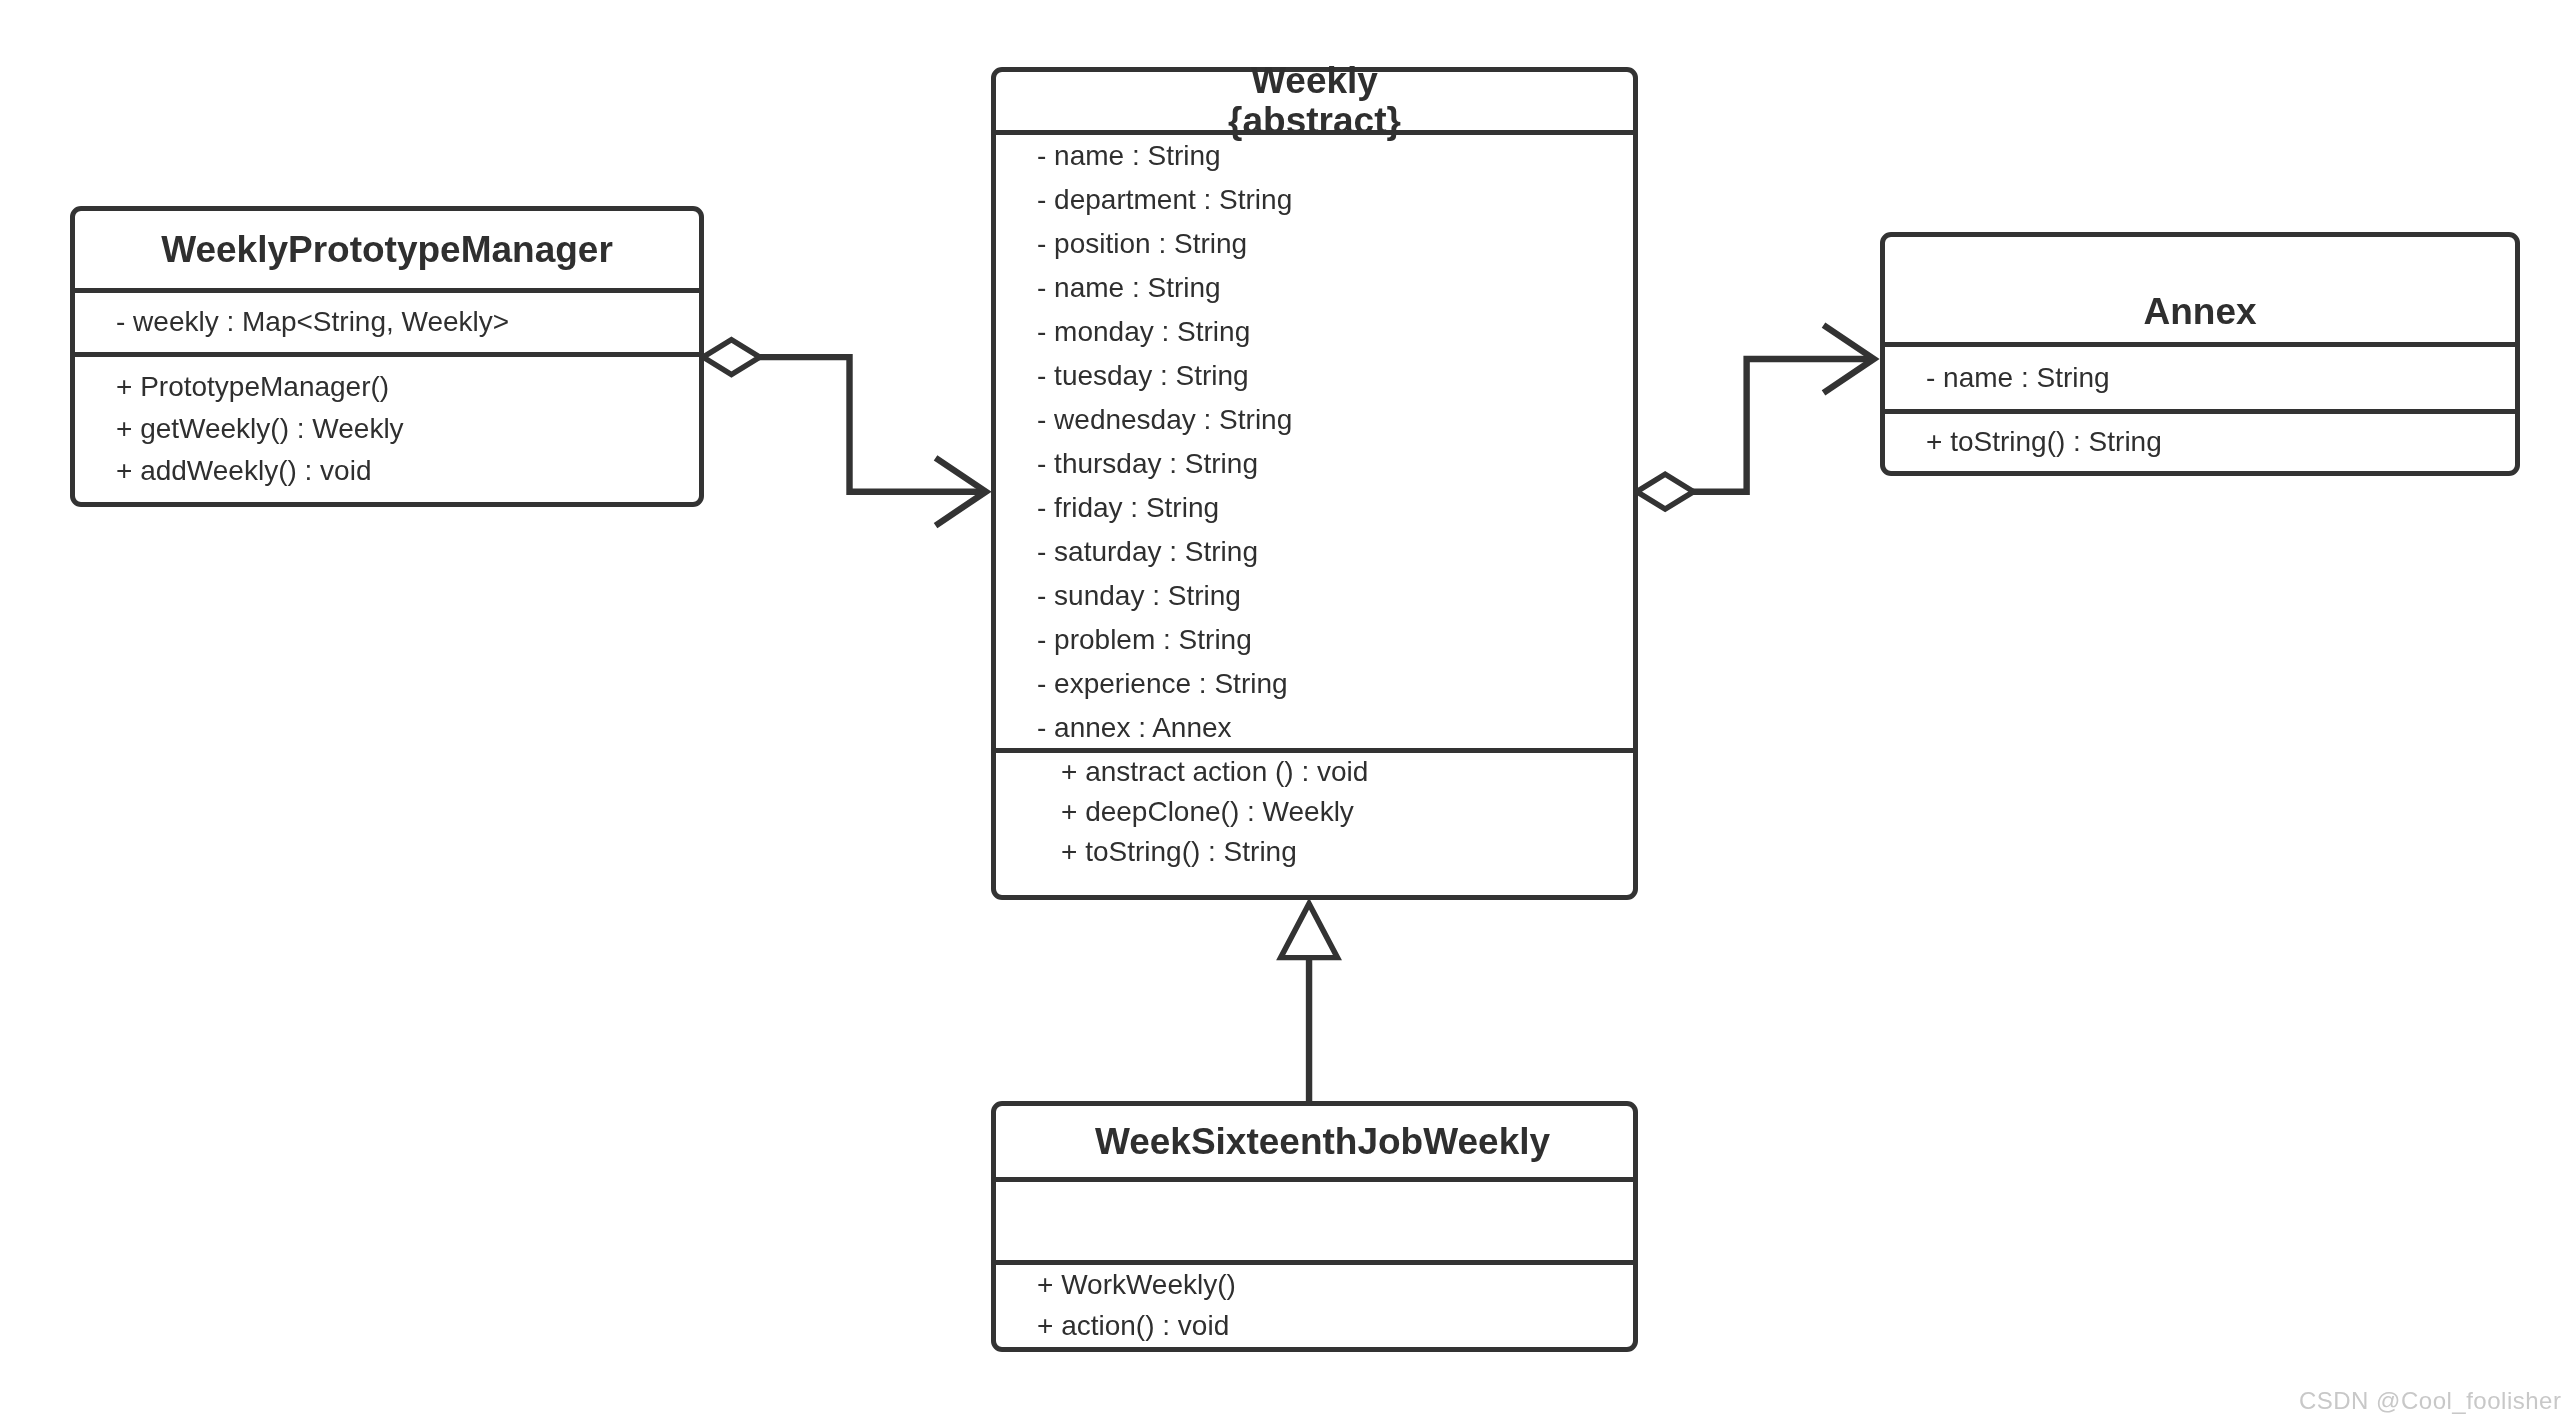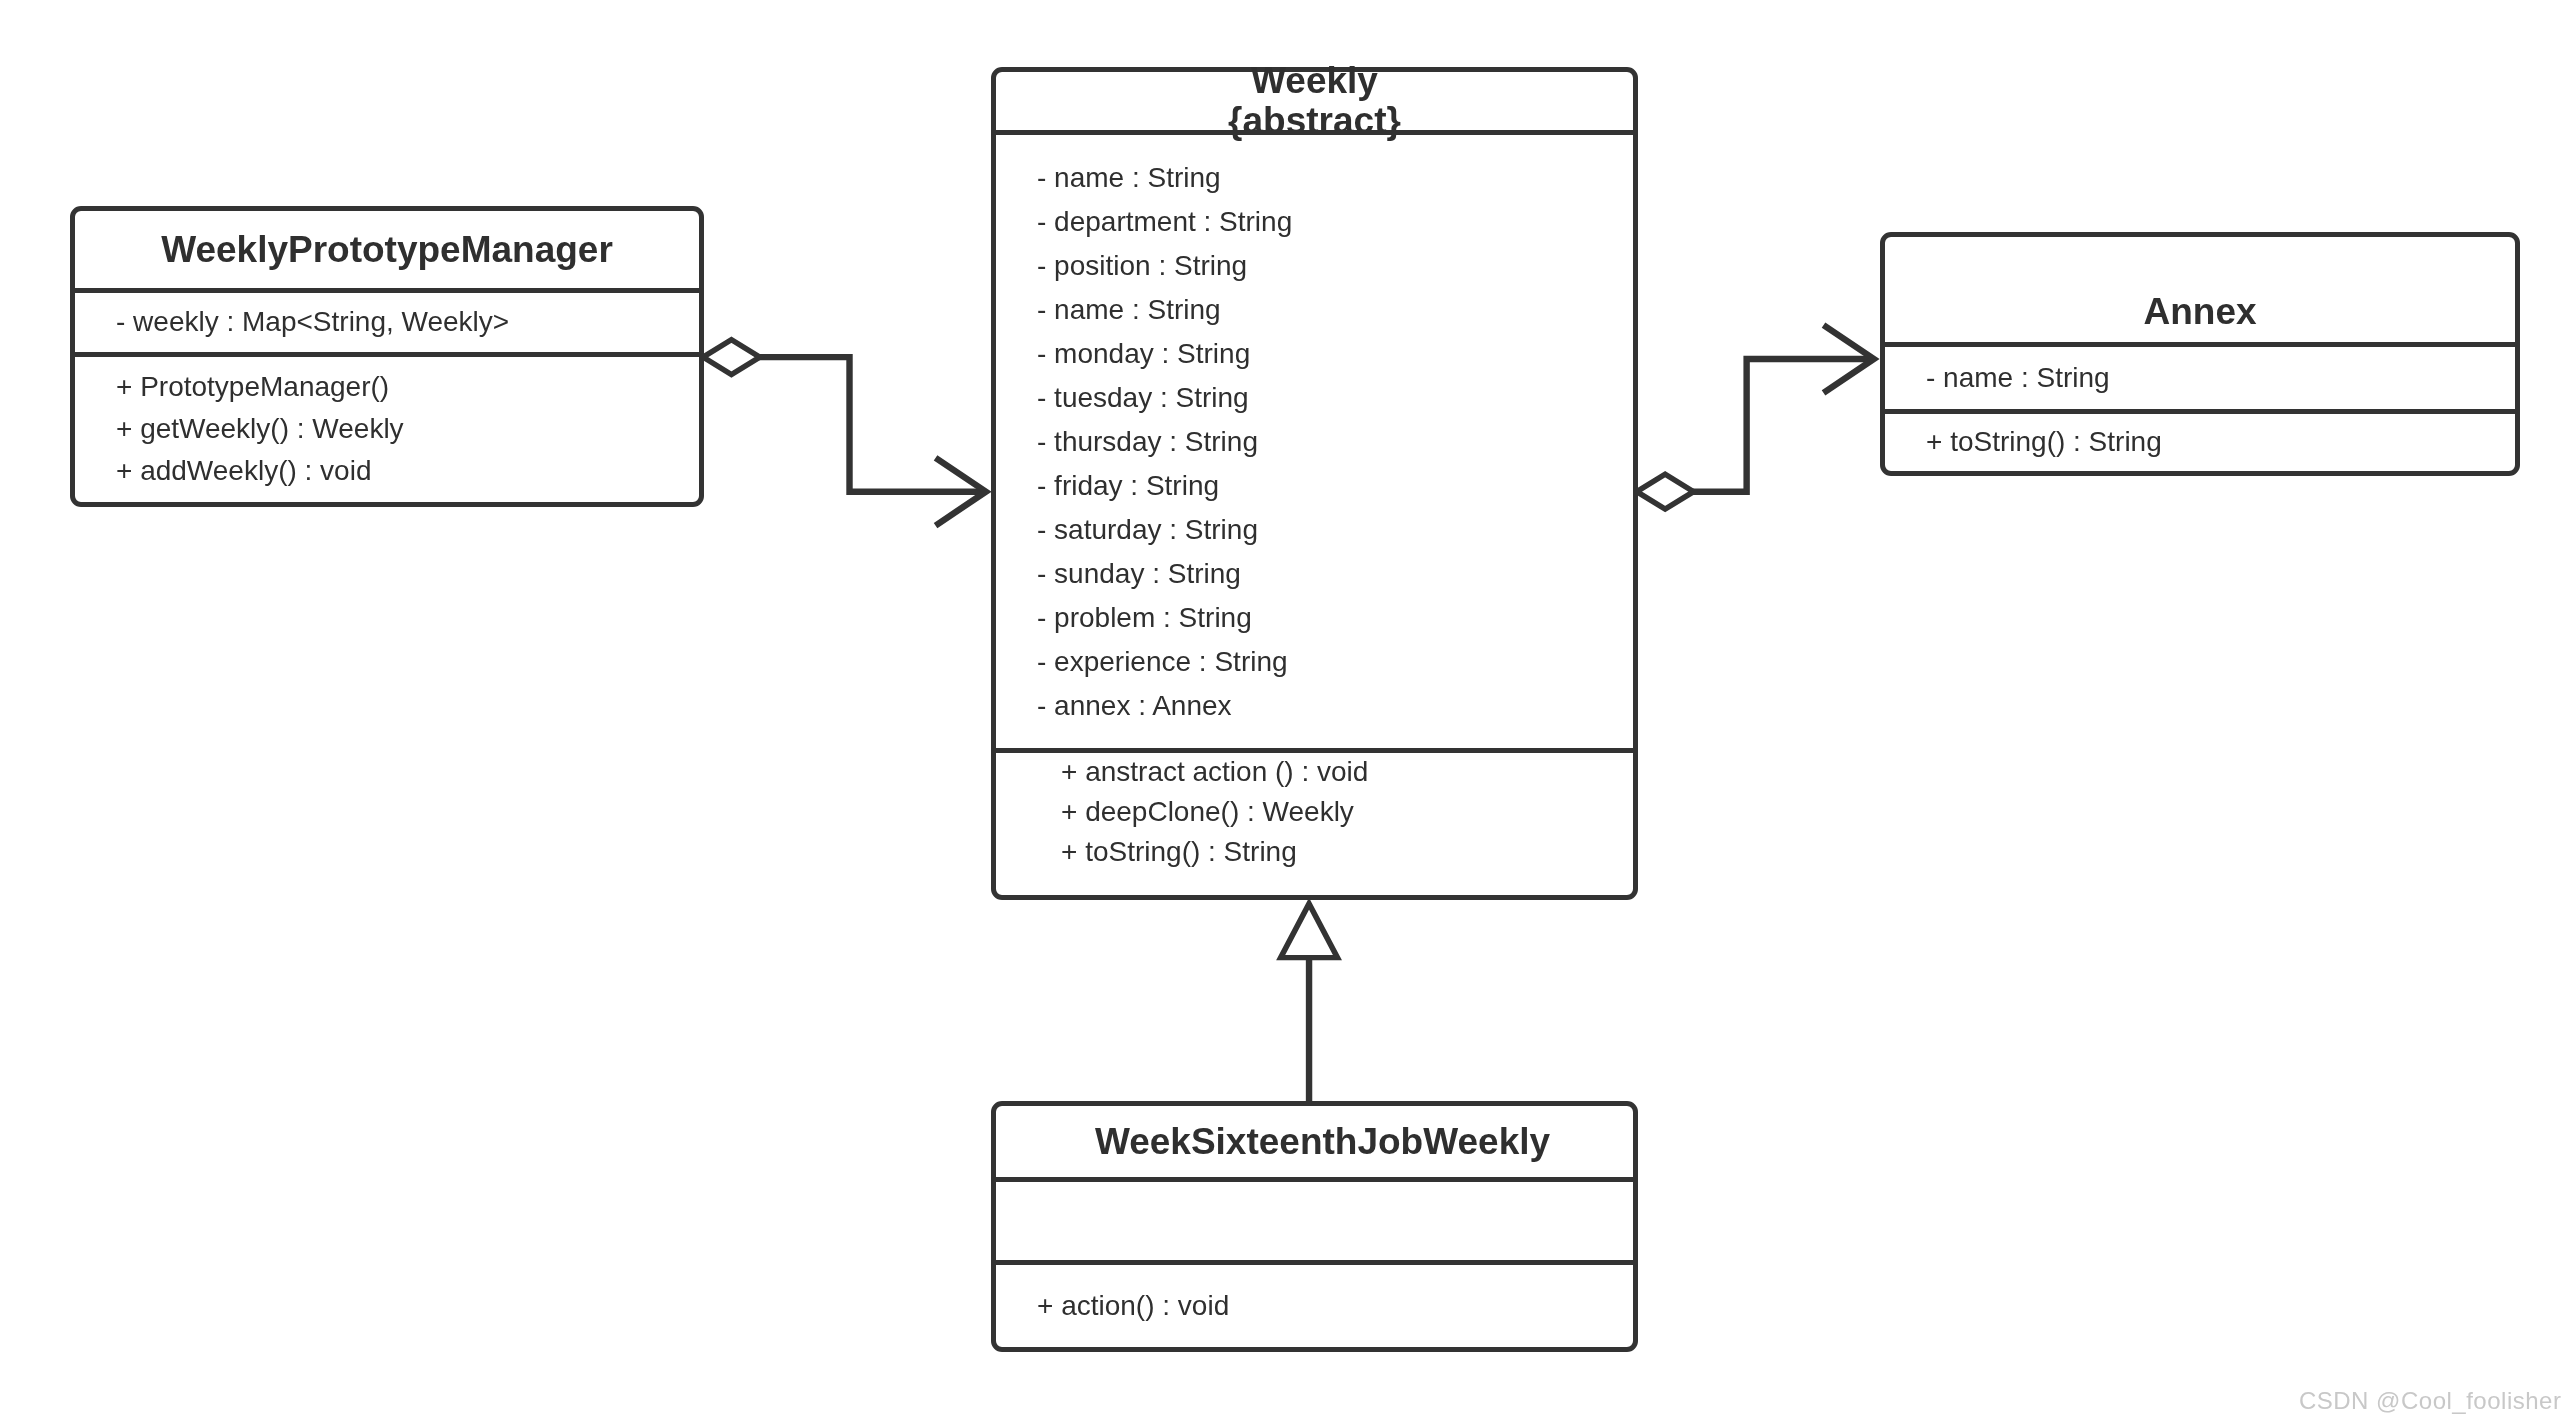--- a/index.html
+++ b/index.html
@@ -136,20 +136,21 @@
       <span>Weekly</span>
       <span>{abstract}</span>
     </div>
     <div class="uml-section sec-attrs">
       <div class="member">- name : String</div>
       <div class="member">- department : String</div>
       <div class="member">- position : String</div>
       <div class="member">- name : String</div>
       <div class="member">- monday : String</div>
       <div class="member">- tuesday : String</div>
+      <div class="member">- wednesday : String</div>
       <div class="member">- thursday : String</div>
       <div class="member">- friday : String</div>
       <div class="member">- saturday : String</div>
       <div class="member">- sunday : String</div>
       <div class="member">- problem : String</div>
       <div class="member">- experience : String</div>
       <div class="member">- annex : Annex</div>
     </div>
     <div class="uml-section sec-methods">
       <div class="member">+ anstract action () : void</div>
@@ -169,19 +170,20 @@
       <div class="member">+ toString() : String</div>
     </div>
   </div>
 
   <div class="uml-class" id="box-job">
     <div class="uml-title">
       <span>WeekSixteenthJobWeekly</span>
     </div>
     <div class="uml-section sec-attrs"></div>
     <div class="uml-section sec-methods">
+      <div class="member">+ WorkWeekly()</div>
       <div class="member">+ action() : void</div>
     </div>
   </div>
 
   <div id="watermark">CSDN @Cool_foolisher</div>
 </div>
 
 
 </body></html>

